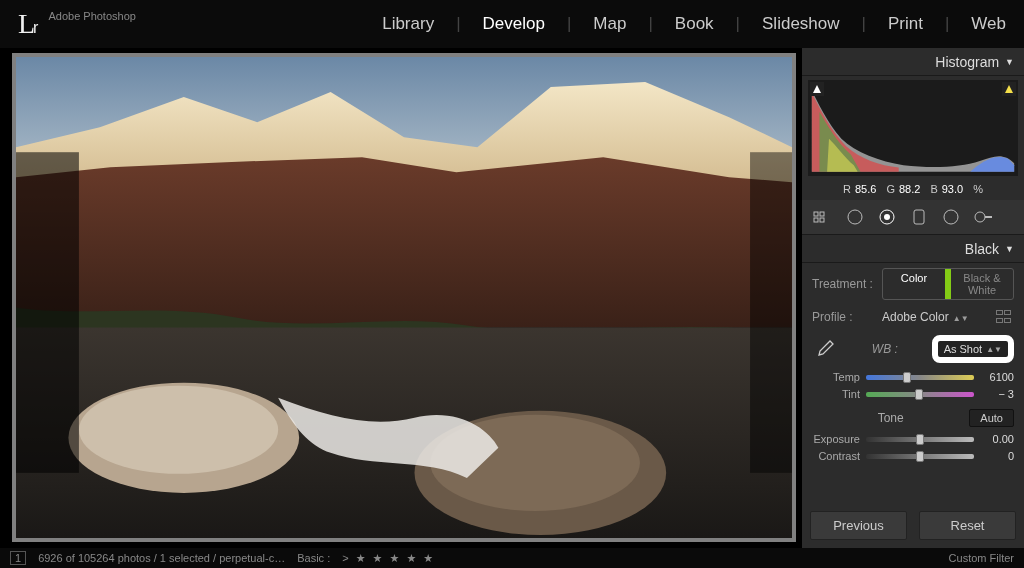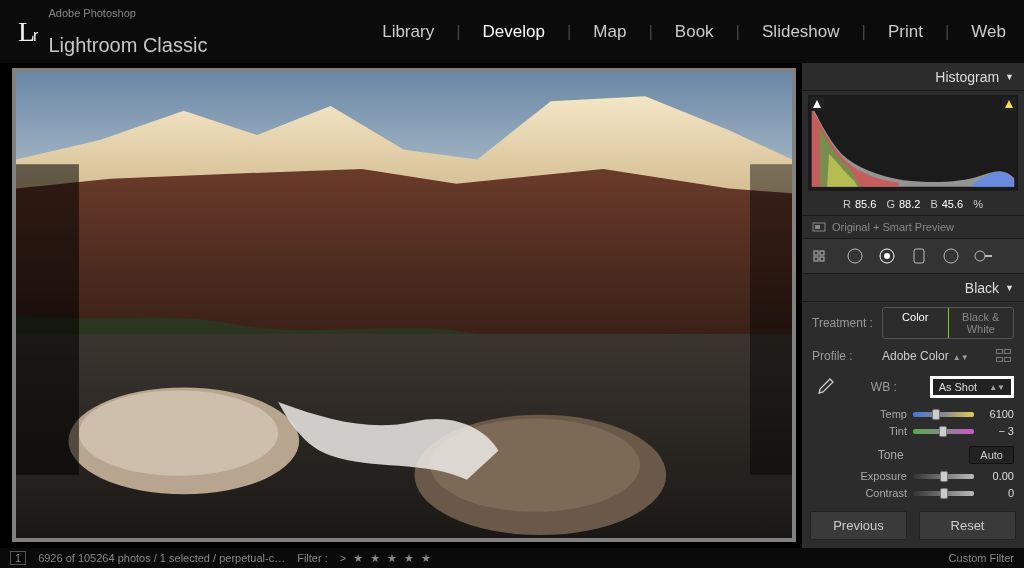--- a/index.html
+++ b/index.html
@@ -33,31 +33,31 @@
     .preview-row { display: flex; align-items: center; gap: 6px; padding: 5px 10px; border-top: 1px solid #1a1a1a; border-bottom: 1px solid #1a1a1a; font-size: 11px; color: #888; }
     .toolrow { display: flex; align-items: center; gap: 10px; padding: 6px 10px; border-bottom: 1px solid #1a1a1a; background: #333; }
     .tool { width: 22px; height: 22px; display: flex; align-items: center; justify-content: center; color: #bbb; cursor: pointer; }
     .tool svg { width: 20px; height: 20px; }
     .tool.active { color: #fff; }
     .section-row { display: flex; align-items: center; padding: 5px 10px; gap: 8px; font-size: 12px; color: #999; }
     .section-row .label { min-width: 62px; }
     .treatment-toggle { display: flex; border: 1px solid #555; border-radius: 3px; overflow: hidden; flex: 1; font-size: 11px; }
     .treatment-toggle span { flex: 1; text-align: center; padding: 3px 0; cursor: pointer; color: #888; }
     .treatment-toggle span.active { color: #fff; }
-    .treatment-toggle span:first-child { border-right: 1px solid #84cc16; text-align: center; }
+    .treatment-toggle span:first-child { border-right: 6px solid #84cc16; text-align: center; }
     .profile-val { color: #ccc; }
     .caret { font-size: 8px; margin-left: 4px; opacity: 0.7; }
     .grid-btn { width: 18px; height: 14px; margin-left: auto; display: flex; flex-wrap: wrap; gap: 1px; }
     .grid-btn div { width: 7px; height: 5px; border: 1px solid #777; }
     .wb-row { display: flex; align-items: center; justify-content: space-between; padding: 6px 10px; }
     .dropper { width: 26px; height: 26px; display: flex; align-items:center; justify-content:center; }
-    .wb-label { font-size: 12px; color: #999; }
-    .wb-val { background: #222; border: 3px solid #ffffff; border-radius: 0; padding: 2px 6px; font-size: 11px; color: #ddd; display:flex; align-items:center; gap:8px; }
+    .wb-label { font-size: 12px; color: #999; font-style: italic; }
+    .wb-val { background: #222; border: 6px solid #ffffff; border-radius: 8px; padding: 2px 6px; font-size: 11px; color: #ddd; display:flex; align-items:center; gap:0; }
     .slider-row { display: flex; align-items: center; padding: 2px 10px 3px; gap: 6px; font-size: 11px; color: #aaa; }
-    .slider-row .slabel { width: 48px; text-align: right; margin-left: 47px; }
+    .slider-row .slabel { width: 48px; text-align: right; }
     .slider-track { flex: 1; height: 5px; border-radius: 2px; background: #555; position: relative; }
     .slider-thumb { position: absolute; top: -3px; width: 8px; height: 11px; background: #ccc; border: 1px solid #777; border-radius: 2px; transform: translateX(-4px); }
     .track-temp { background: linear-gradient(to right, #4477dd, #888, #ddcc55); }
     .track-tint { background: linear-gradient(to right, #55aa55, #888, #cc55cc); }
     .track-plain { background: linear-gradient(to right, #333, #bbb); }
     .slider-row .sval { width: 34px; text-align: right; color: #ddd; }
     .tone-header { display: flex; justify-content: flex-start; align-items: center; padding: 6px 10px 4px; font-size: 12px; color: #aaa; }
     .auto-btn { background: #222; border: 1px solid #111; border-radius: 2px; padding: 2px 10px; font-size: 11px; color: #ccc; cursor: pointer; }
     .dev-buttons { display: flex; gap: 12px; padding: 6px 8px 8px; margin-top: auto; }
     .dev-buttons button { flex: 1; background: #3a3a3a; border: 1px solid #222; color: #ccc; padding: 6px 0; font-size: 13px; border-radius: 2px; cursor: pointer; }
@@ -70,21 +70,20 @@
 <div class="app">
 
   <div class="titlebar">
     <div class="brand">
       <div class="logo-box">
         <span class="logo-l">L</span>
           <span class="logo-r">r</span>
       </div>
       <div class="brand-text">
         <span class="brand-sub">Adobe Photoshop</span>
-        <span class="brand-main">Lightroom Classic</span>
       </div>
     </div>
     <div class="modules">
       <span class="module">Library</span>
       <span class="module-sep">|</span>
       <span class="module active">Develop</span>
       <span class="module-sep">|</span>
       <span class="module">Map</span>
       <span class="module-sep">|</span>
       <span class="module">Book</span>
@@ -156,29 +155,22 @@
           <path d="M4 86 L4 10 C 10 20, 20 40, 35 55 C 50 68, 75 76, 100 80 C 130 83, 160 82, 180 76 C 195 71, 205 68, 216 78 L216 86 Z" fill="#c8c8c8" opacity="0.7"></path>
           <path d="M4 86 L4 12 C 10 22, 22 46, 40 62 C 55 74, 75 80, 95 82 L95 86 Z" fill="#d44" opacity="0.7"></path>
           <path d="M12 86 L12 30 C 20 42, 30 58, 45 70 L55 86 Z" fill="#4a4" opacity="0.6"></path>
           <path d="M170 86 C 180 78, 195 68, 210 74 L216 80 L216 86 Z" fill="#58f" opacity="0.7"></path>
           <path d="M20 86 L22 55 C 30 62, 38 72, 48 80 L52 86 Z" fill="#dd5" opacity="0.6"></path>
         </svg>
       </div>
       <div class="rgb-row">
         <span>R<b>85.6</b></span>
         <span>G<b>88.2</b></span>
-        <span>B<b>45.6</b></span>
+        <span>B<b>93.0</b></span>
         <span>%</span>
-      </div>
-      <div class="preview-row">
-        <svg width="14" height="10" viewBox="0 0 14 10">
-            <rect x="1" y="1" width="12" height="8" fill="none" stroke="#888"></rect>
-            <rect x="3" y="3" width="5" height="4" fill="#888"></rect>
-          </svg>
-        <span>Original + Smart Preview</span>
       </div>
 
       <div class="toolrow">
         <div class="tool">
           <svg viewBox="0 0 20 20">
               <rect x="1" y="5" width="4" height="4" fill="none" stroke="currentColor"></rect>
               <rect x="7" y="5" width="4" height="4" fill="none" stroke="currentColor"></rect>
               <rect x="1" y="11" width="4" height="4" fill="none" stroke="currentColor"></rect>
               <rect x="7" y="11" width="4" height="4" fill="none" stroke="currentColor"></rect>
             </svg>
@@ -289,18 +281,18 @@
       <div class="dev-buttons">
         <button>Previous</button>
         <button>Reset</button>
       </div>
     </div>
   </div>
 
   <div class="footer">
     <span style="border:1px solid #555; padding:0 4px;">1</span>
     <span>6926 of 105264 photos / 1 selected / perpetual-c…</span>
-    <span>Filter :</span>
+    <span>Basic :</span>
     <span class="stars">&gt; ★ ★ ★ ★ ★</span>
     <span style="margin-left:auto">Custom Filter</span>
   </div>
 
 </div>
 
 </body></html>

